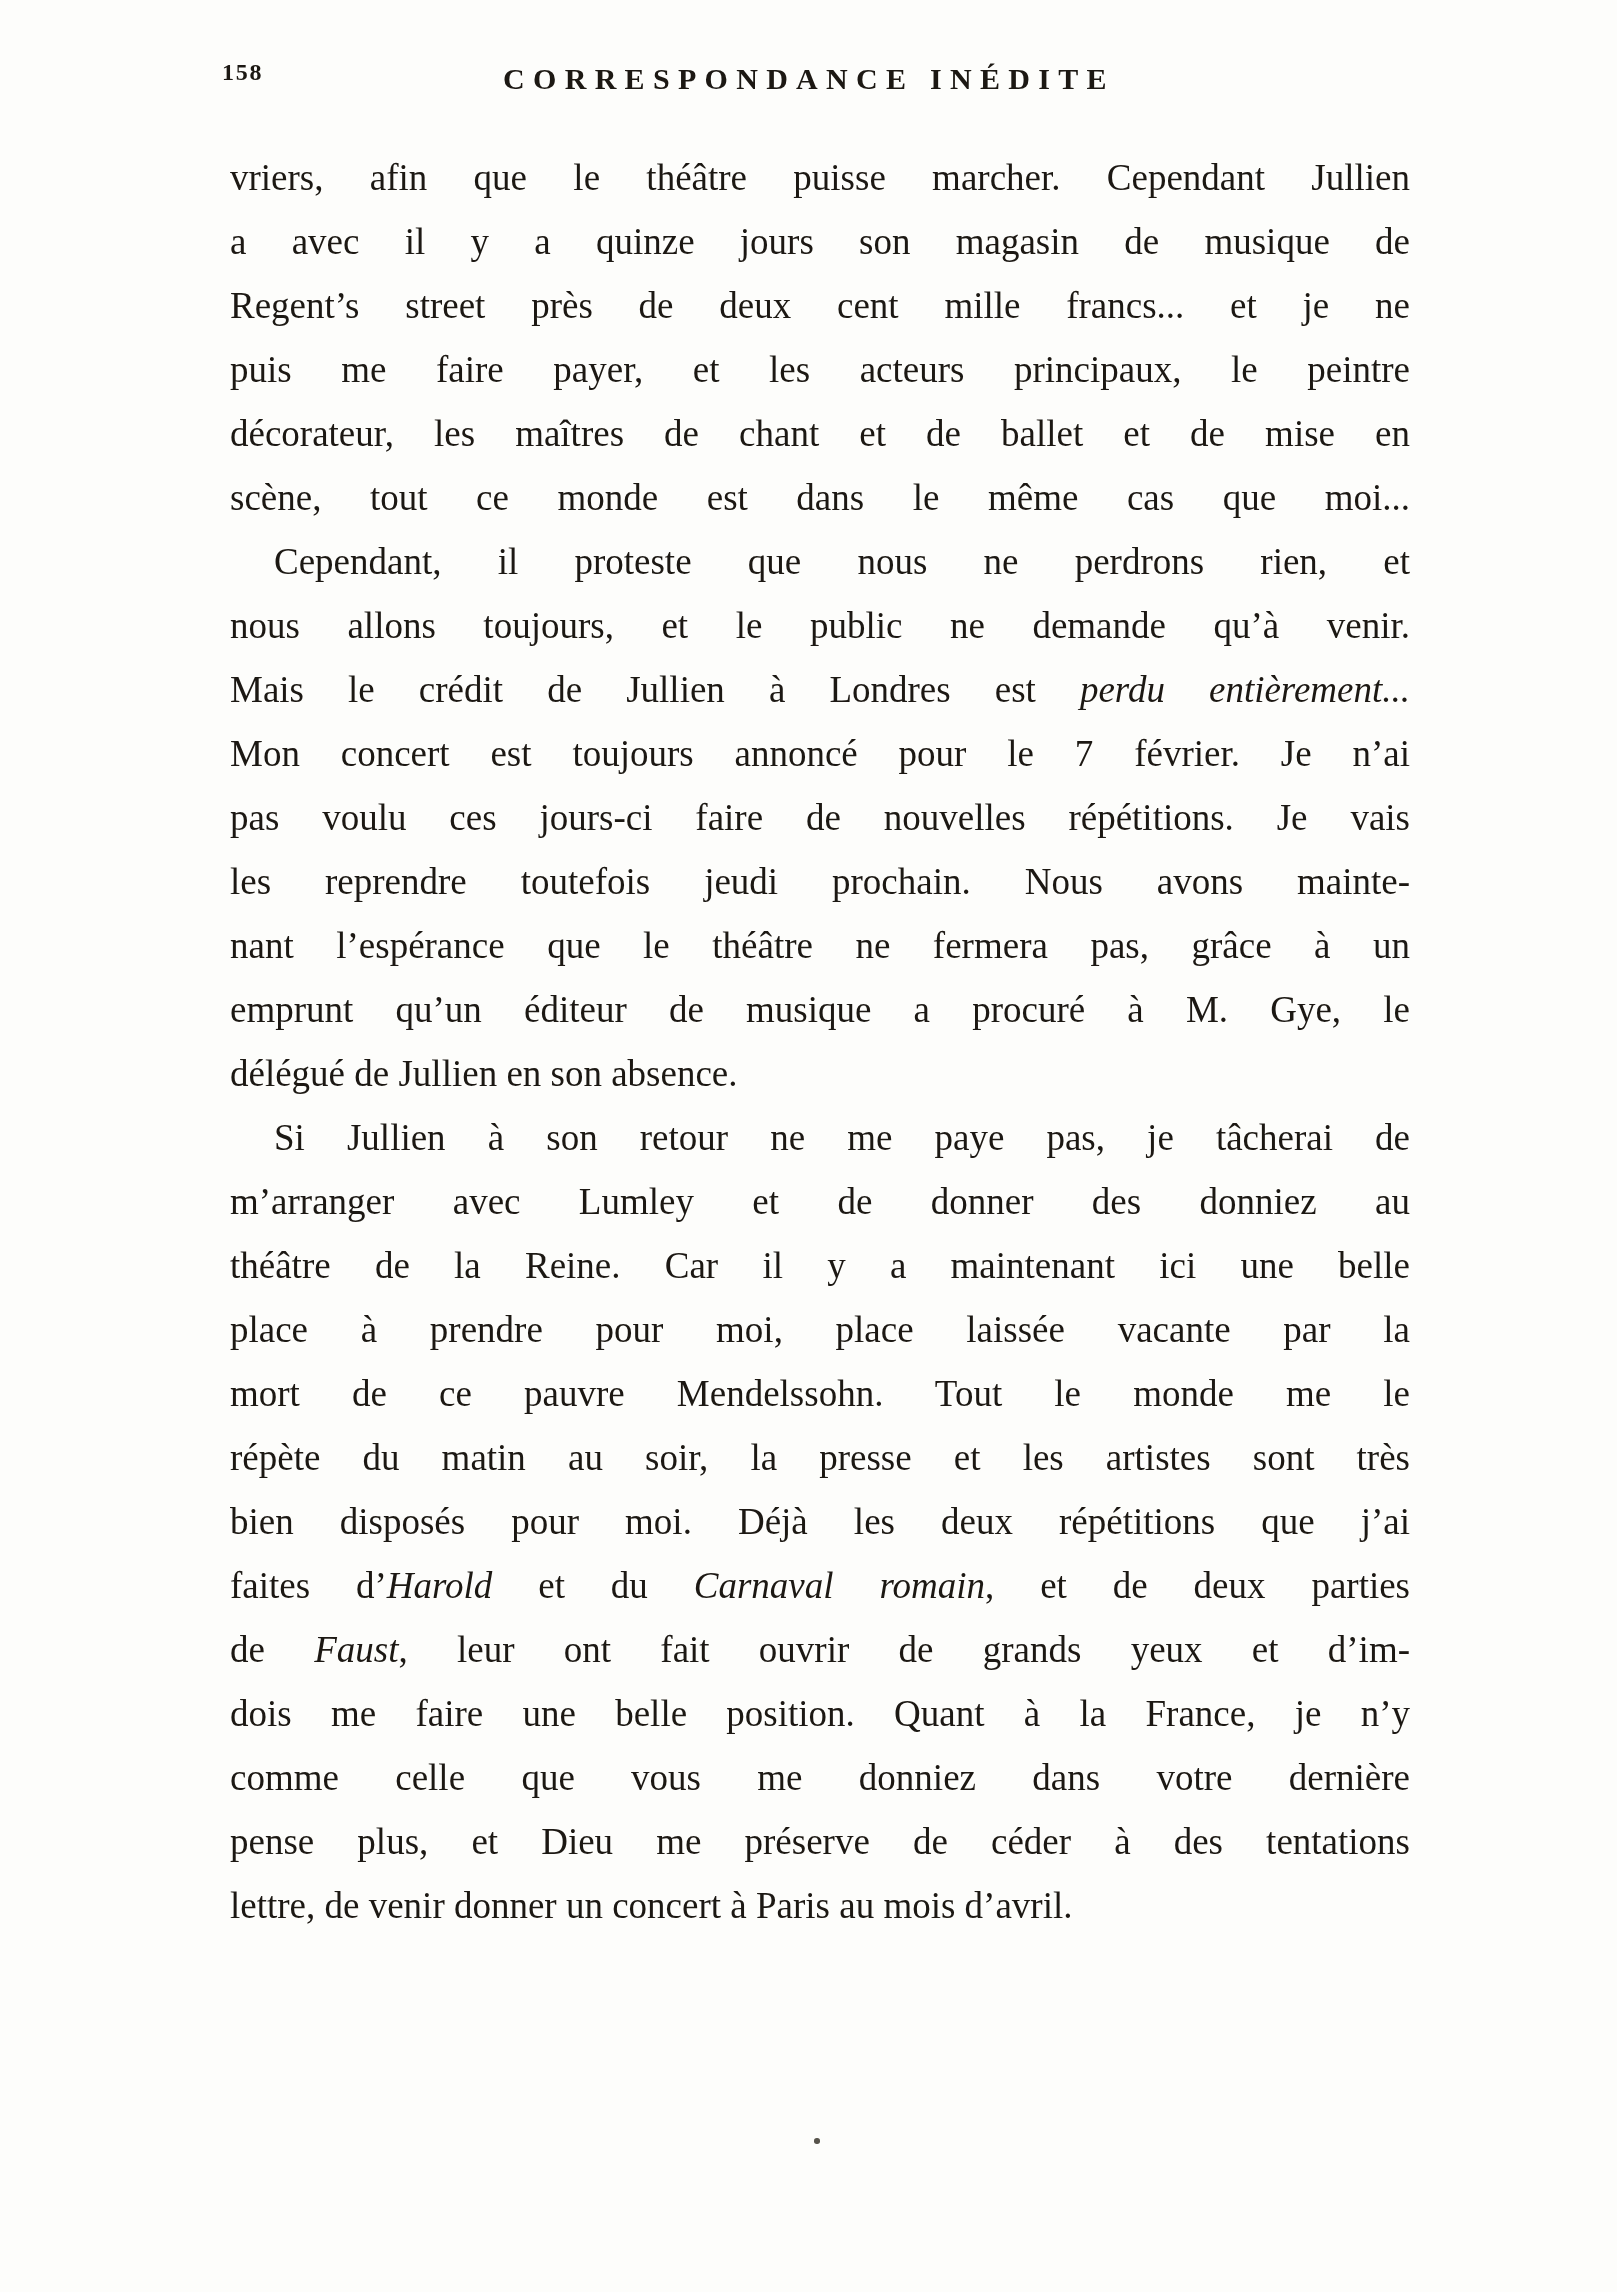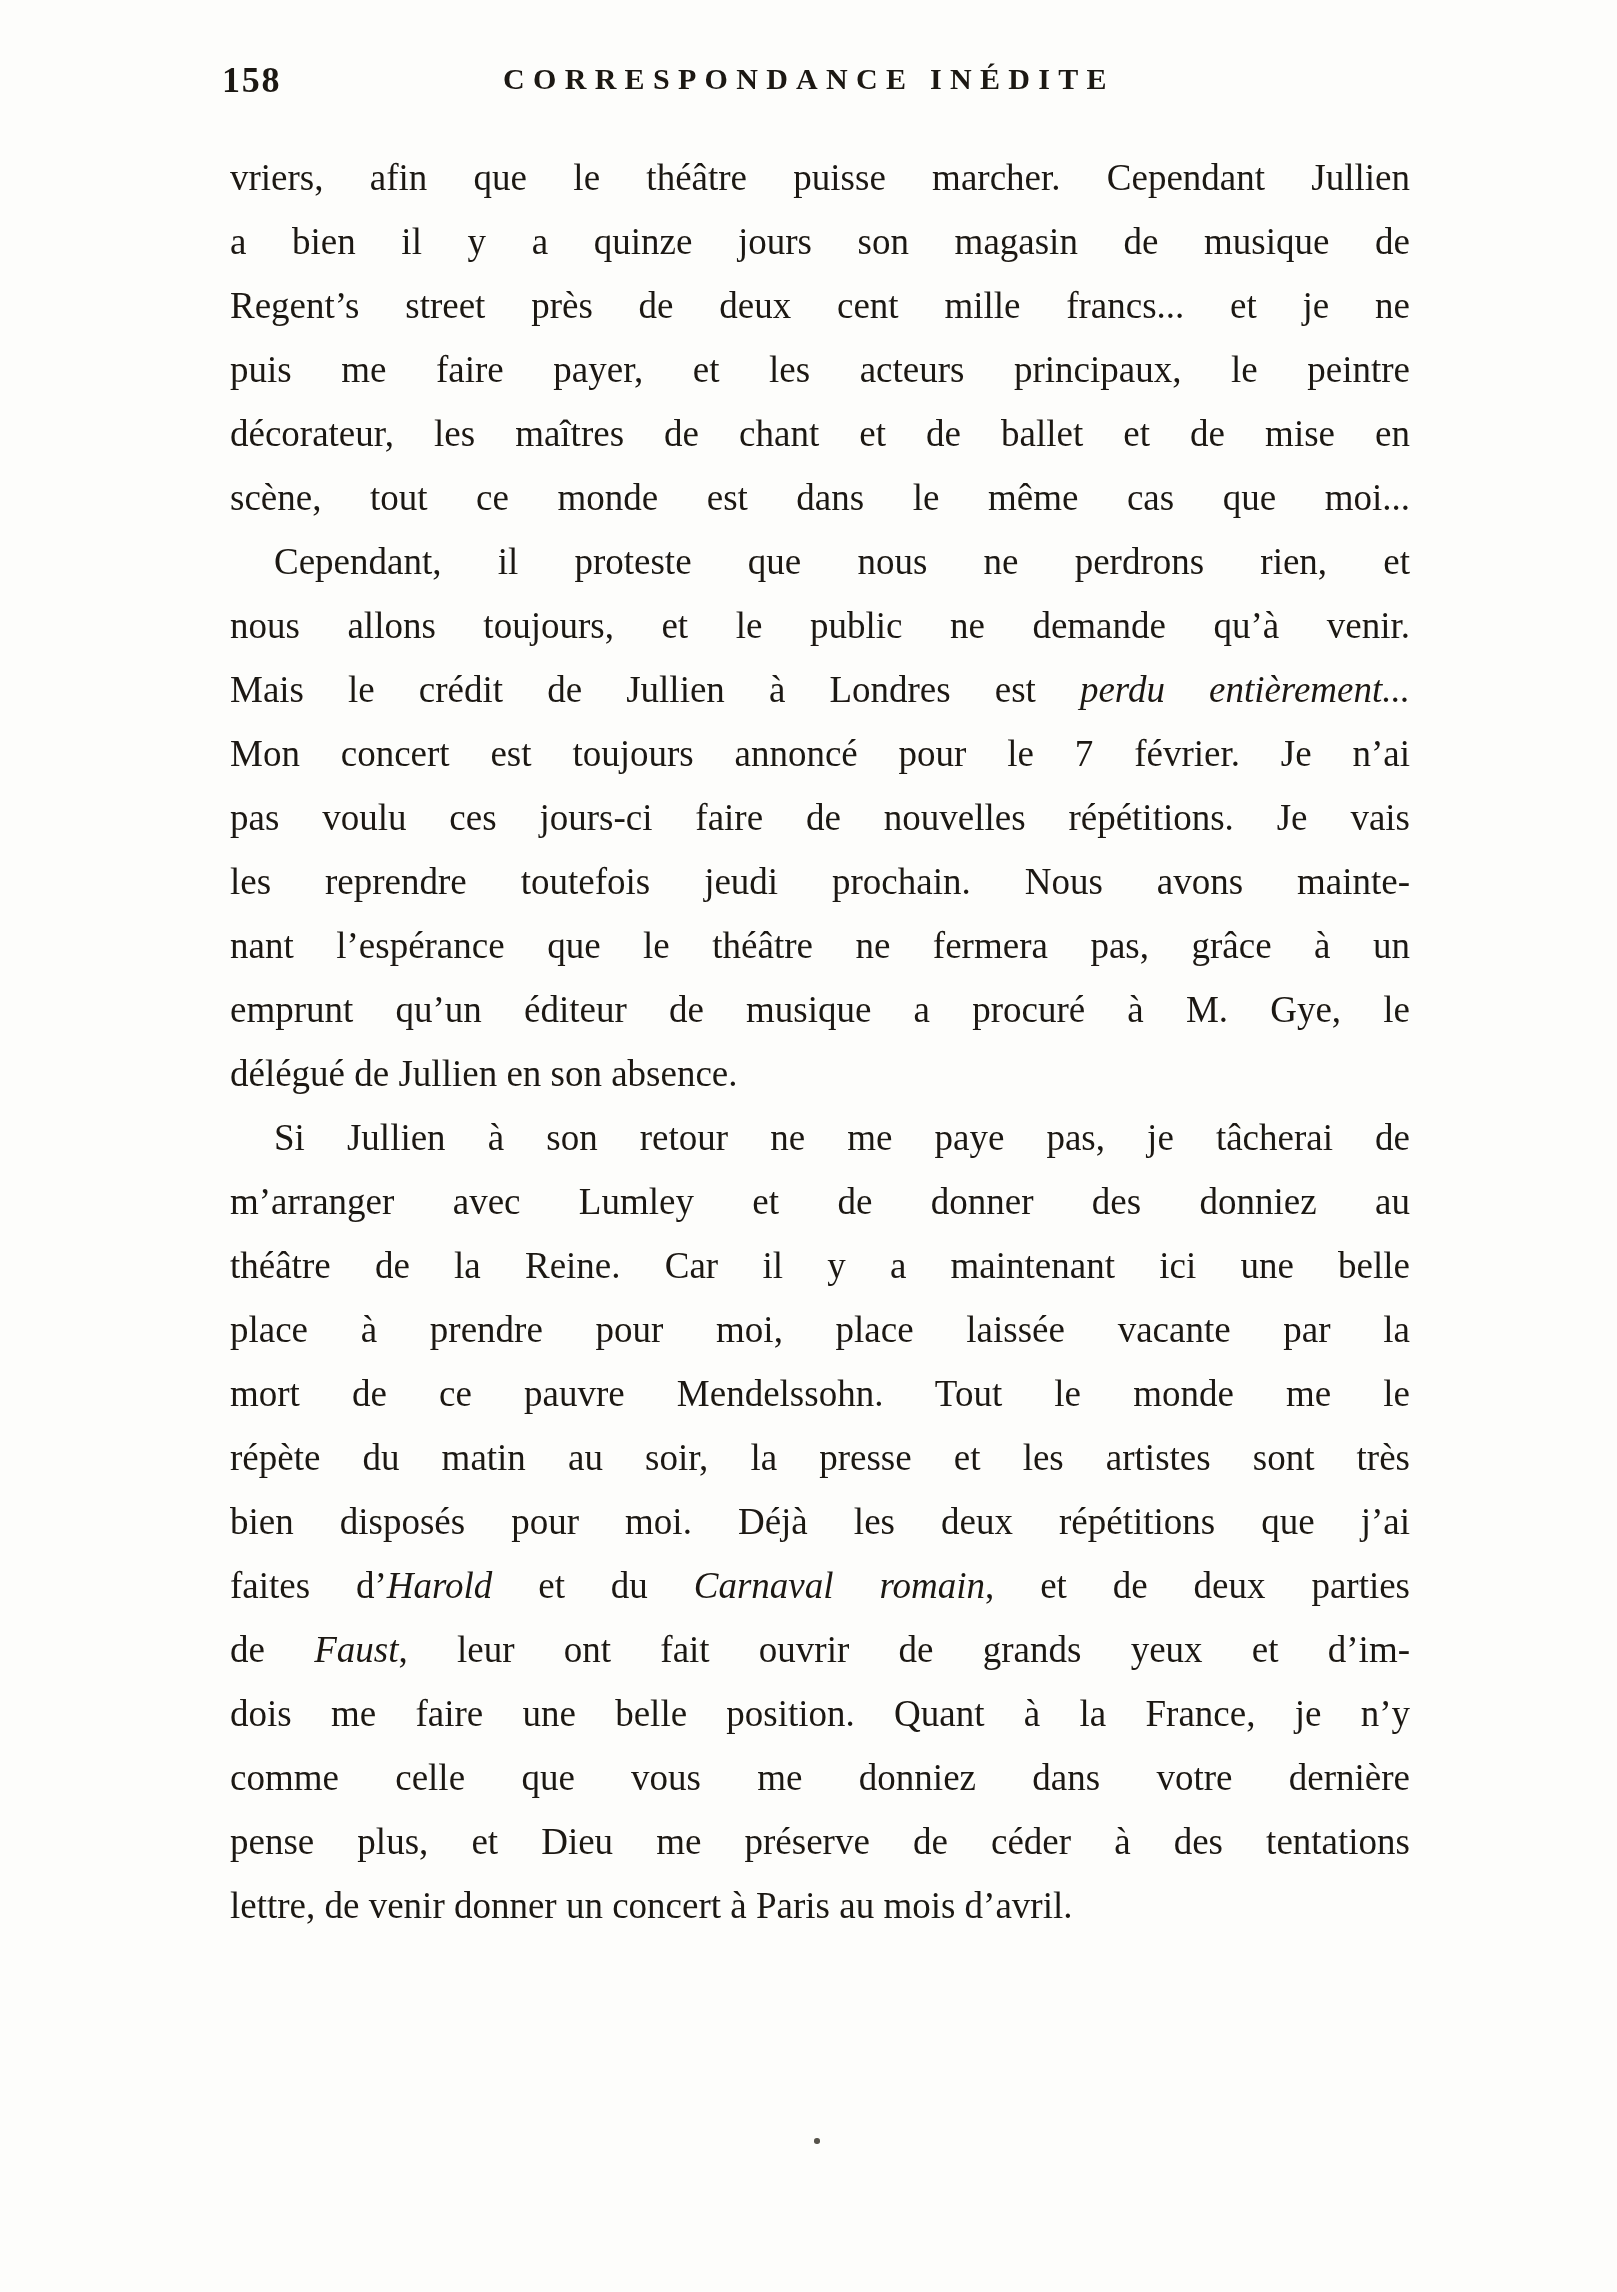--- a/index.html
+++ b/index.html
@@ -23,21 +23,21 @@
     position: absolute;
     top: 55px;
     left: 222px;
     right: 222px;
     height: 55px;
   }
   .page-number {
     position: absolute;
     left: 0;
     top: 3.7px;
-    font-size: 36px;
+    font-size: 24px;
     font-weight: 700;
     letter-spacing: 1.8px;
   }
   .running-title {
     position: absolute;
     left: 0;
     right: 0;
     top: 7.4px;
     text-align: center;
     font-size: 30px;
@@ -87,21 +87,21 @@
 <div class="page">
 
   <div class="header">
     <div class="page-number">158</div>
     <div class="running-title">CORRESPONDANCE INÉDITE</div>
   </div>
 
   <div class="text-block">
       <div class="paragraph">
         <div class="line first">vriers, afin que le théâtre puisse marcher. Cependant Jullien</div>
-        <div class="line">a bien il y a quinze jours son magasin de musique de</div>
+        <div class="line">a avec il y a quinze jours son magasin de musique de</div>
         <div class="line">Regent’s street près de deux cent mille francs... et je ne</div>
         <div class="line">puis me faire payer, et les acteurs principaux, le peintre</div>
         <div class="line">décorateur, les maîtres de chant et de ballet et de mise en</div>
         <div class="line">scène, tout ce monde est dans le même cas que moi...</div>
       </div>
       <div class="paragraph indent">
         <div class="line first">Cependant, il proteste que nous ne perdrons rien, et</div>
         <div class="line">nous allons toujours, et le public ne demande qu’à venir.</div>
         <div class="line">Mais le crédit de Jullien à Londres est <i>perdu entièrement...</i></div>
         <div class="line">Mon concert est toujours annoncé pour le 7 février. Je n’ai</div>

